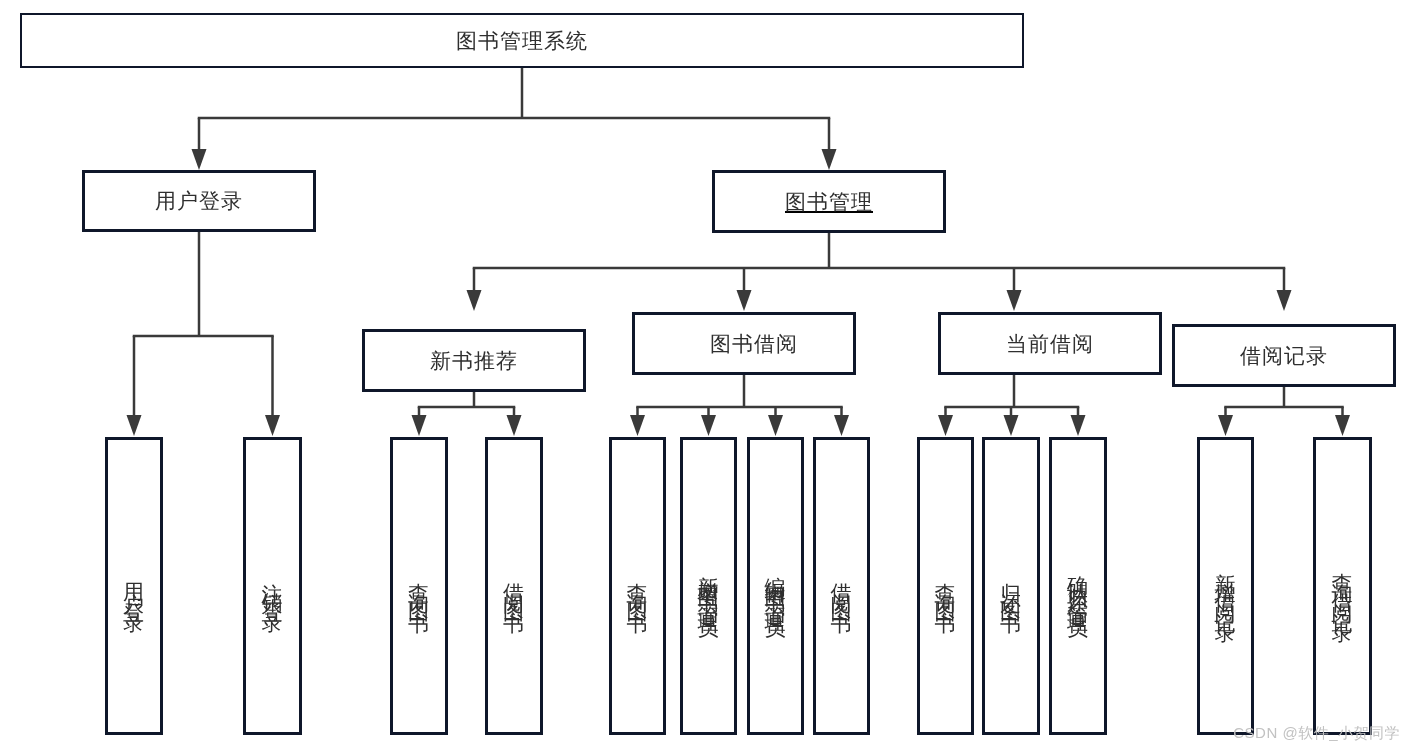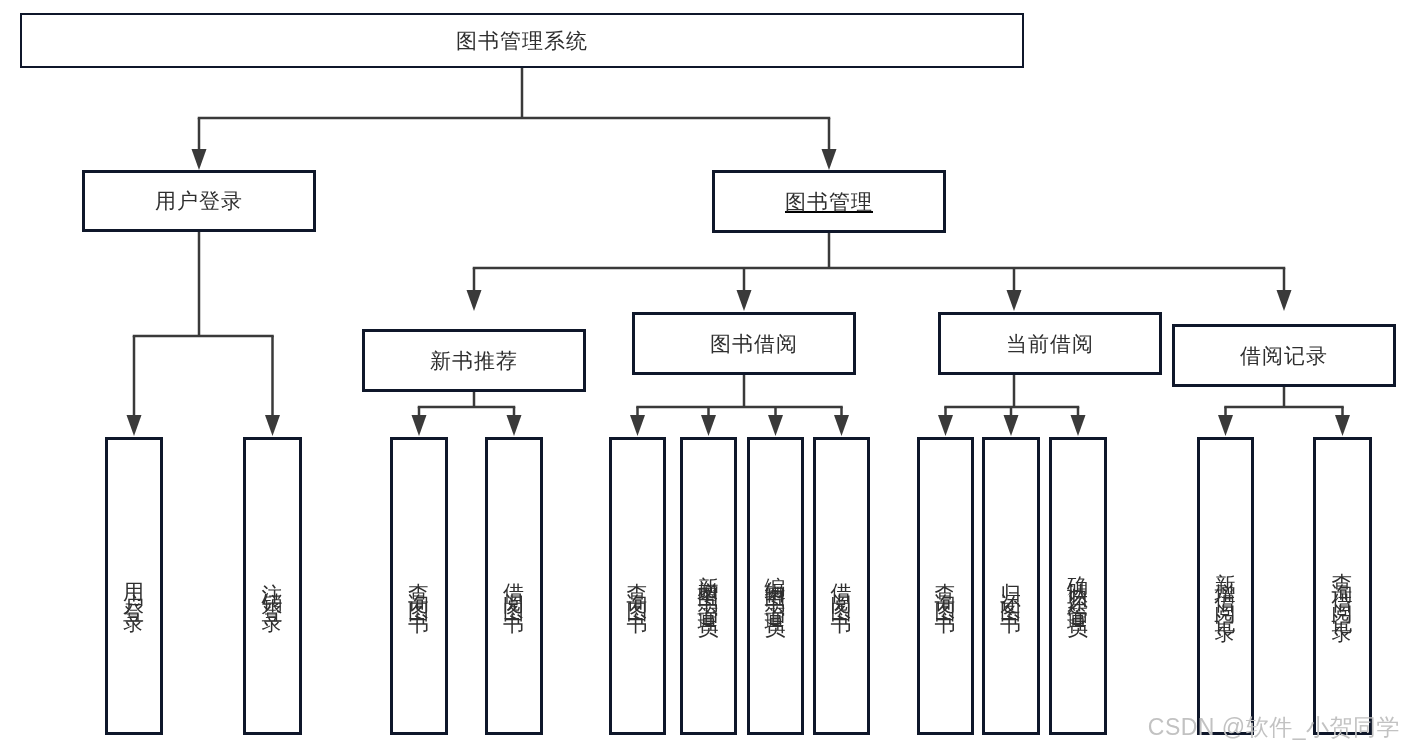--- a/index.html
+++ b/index.html
@@ -21,21 +21,21 @@
   .node.root { border-width: 2px; }
   .hl { font-size: 21px; color: #2f2f2f; letter-spacing: 1px; white-space: nowrap; }
   .vl {
     writing-mode: vertical-rl; text-orientation: mixed;
     font-size: 21px; color: #2f2f2f; letter-spacing: 10px; line-height: 1;
     white-space: nowrap;
   }
   .vl.vl-long { letter-spacing: 6px; }
   .watermark {
     position: absolute; right: 5px; bottom: 4px; z-index: 5;
-    font-size: 23px; color: #c2c2c2; letter-spacing: 0.5px; white-space: nowrap;
+    font-size: 15px; color: #c2c2c2; letter-spacing: 0.5px; white-space: nowrap;
   }
 </style>
 </head>
 <body>
 
 <div class="stage">
 
   <svg class="wires" width="1405" height="747" viewBox="0 0 1405 747">
     <g>
       <line x1="522" y1="67" x2="522" y2="119"></line>

